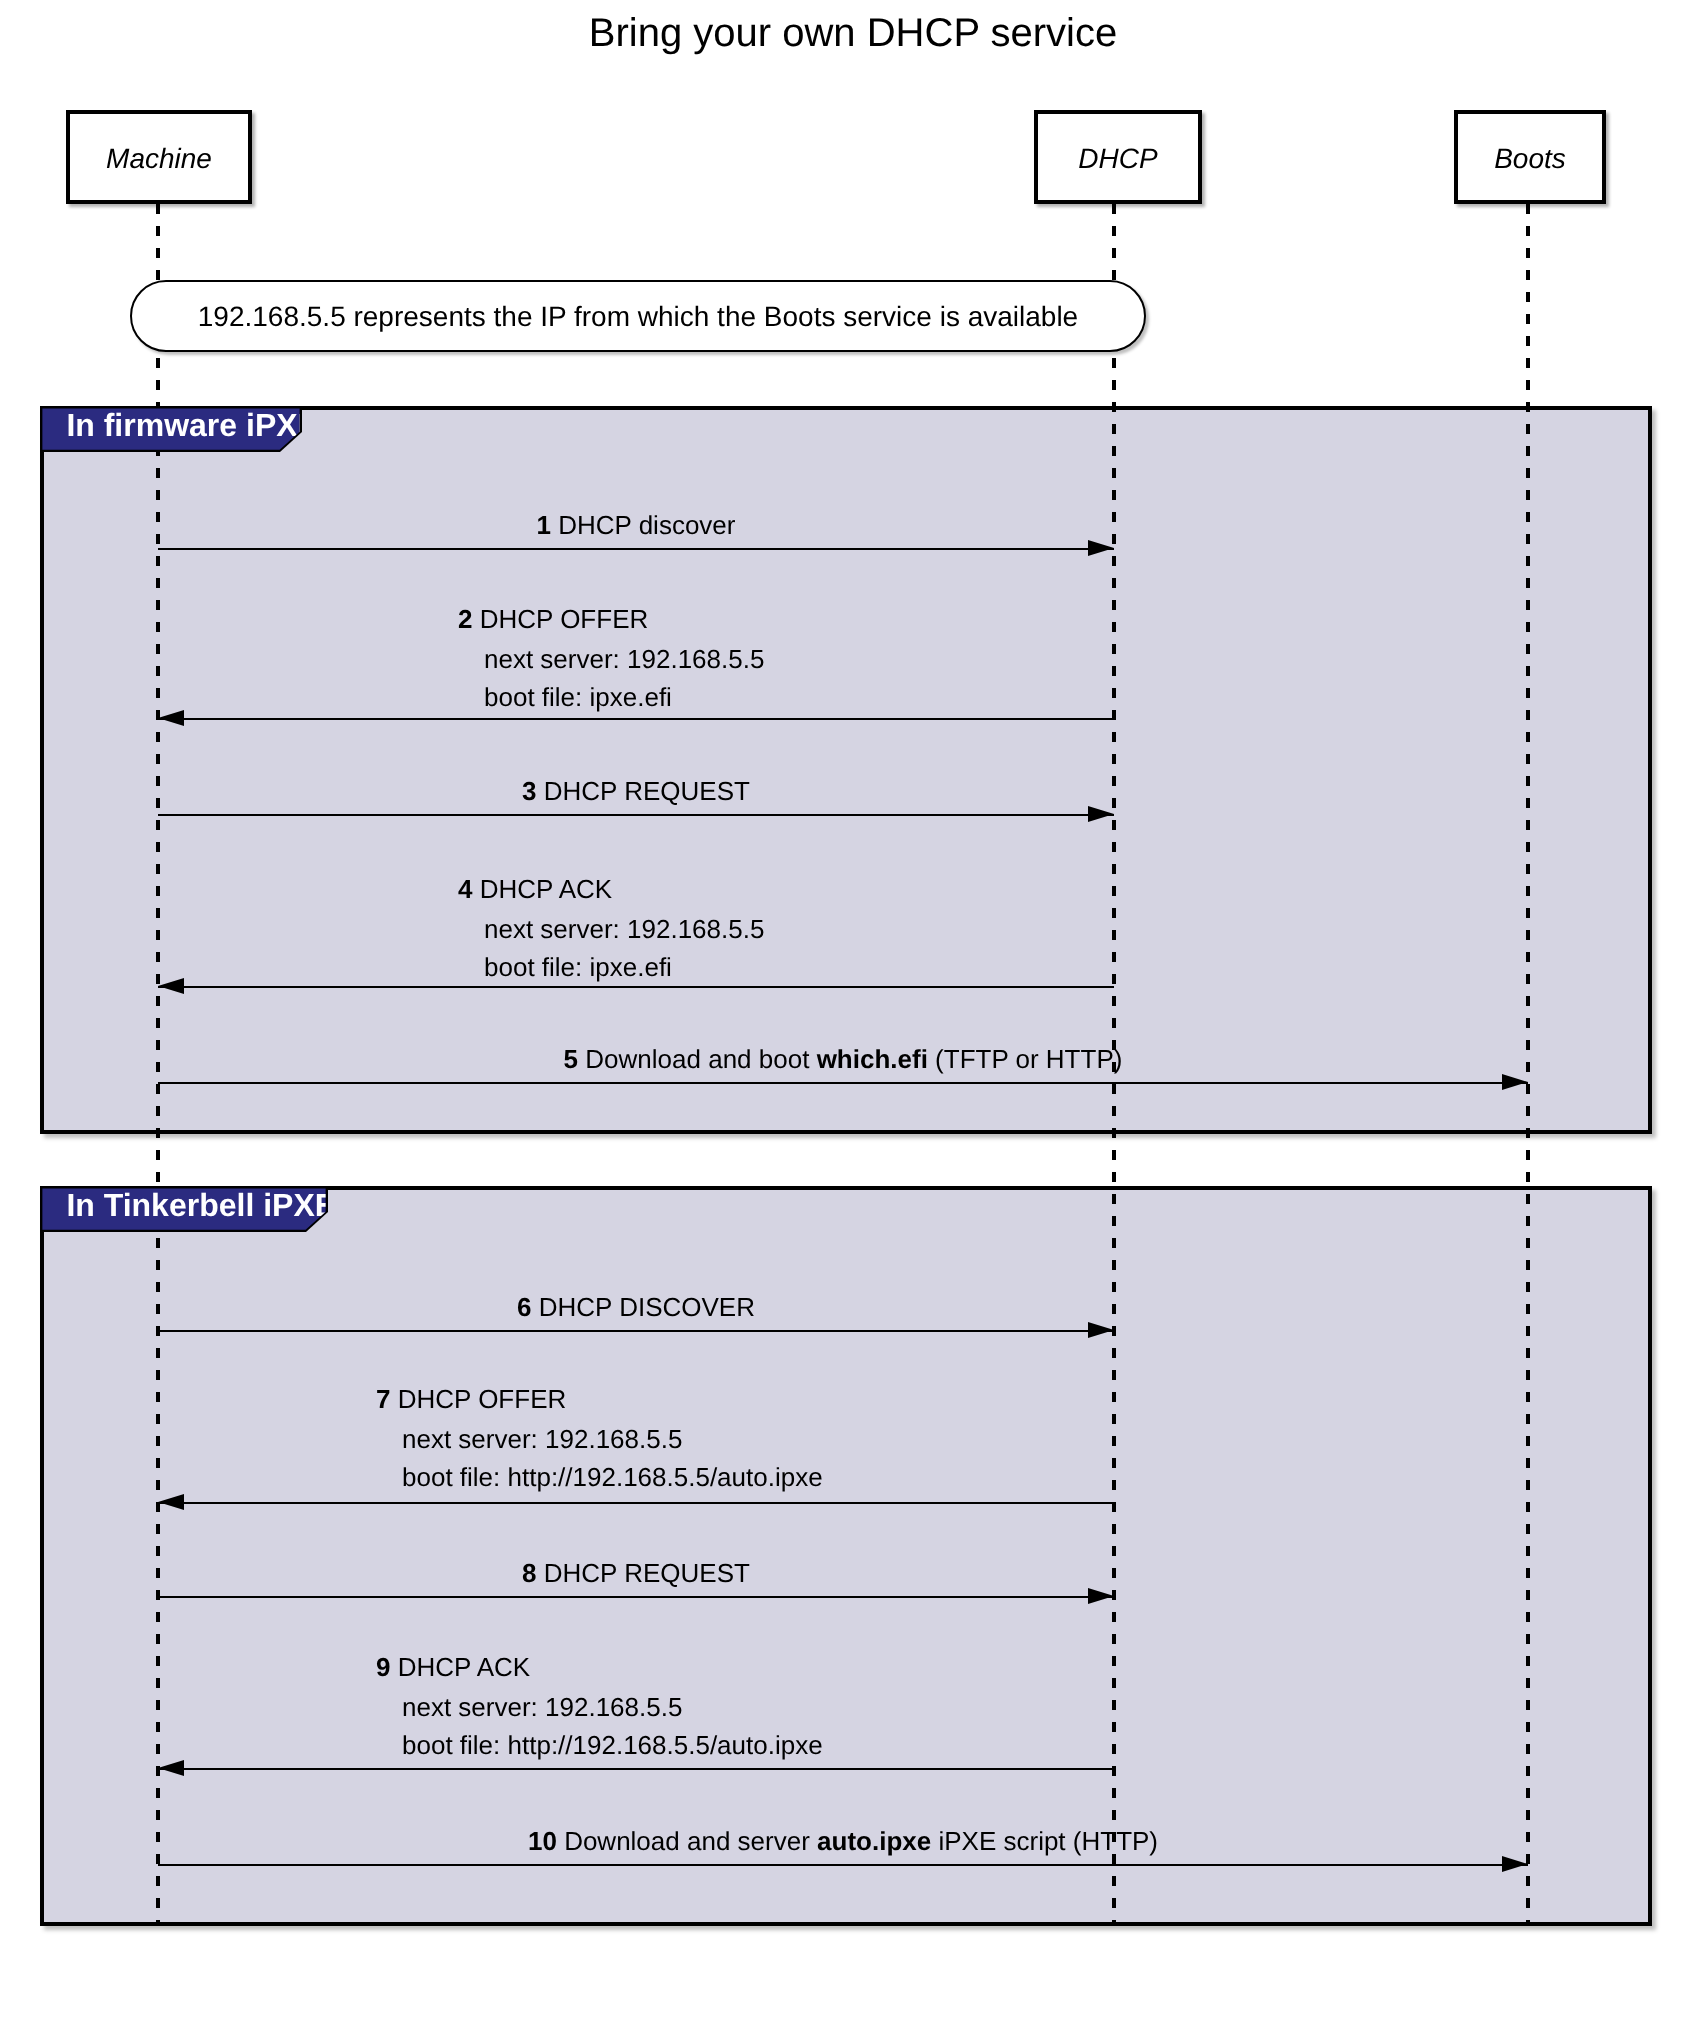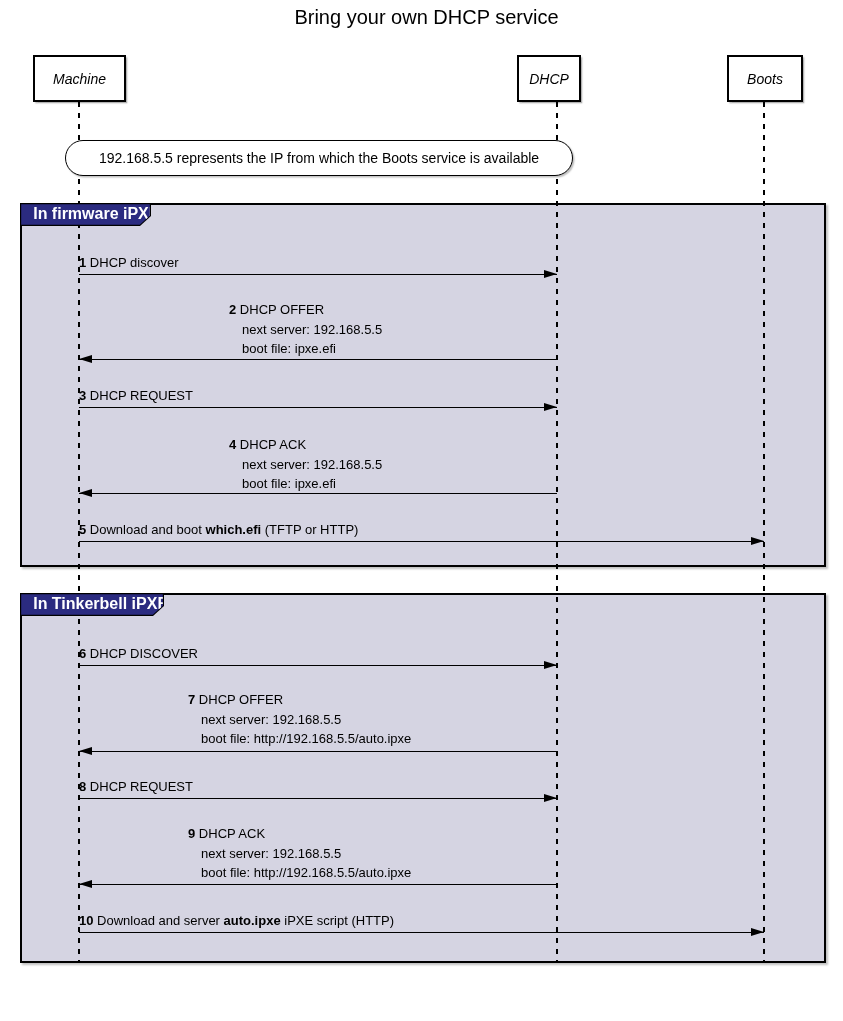--- a/index.html
+++ b/index.html
@@ -81,21 +81,21 @@
     clip-path: polygon(0 0, 100% 0, 100% calc(100% - 9px), calc(100% - 10px) 100%, 0 100%);
     color: var(--tab-text);
     font-size: 16px;
     font-weight: bold;
     line-height: 20px;
     padding-left: 12px;
     white-space: nowrap;
   }
   .msg-label {
     position: absolute;
-    text-align: left;
+    text-align: center;
     font-size: 13px;
     white-space: nowrap;
   }
   .msg-block {
     position: absolute;
     font-size: 13px;
     line-height: 19.5px;
     white-space: nowrap;
   }
   .msg-block .detail { padding-left: 13px; }
@@ -130,21 +130,21 @@
   <div class="frame" style="top:203px;height:364px"></div>
   <div class="frame" style="top:593px;height:370px"></div>
 
   <div class="lifeline" style="left:78.3px"></div>
   <div class="lifeline" style="left:556.3px"></div>
   <div class="lifeline" style="left:763.3px"></div>
 
   <div class="participant" style="left:33px;width:93px">
     <span>Machine</span>
   </div>
-  <div class="participant" style="left:517px;width:64px">
+  <div class="participant" style="left:517px;width:84px">
     <span>DHCP</span>
   </div>
   <div class="participant" style="left:727px;width:76px">
     <span>Boots</span>
   </div>
 
   <div class="note">
     <span>192.168.5.5 represents the IP from which the Boots service is available</span>
   </div>
 

